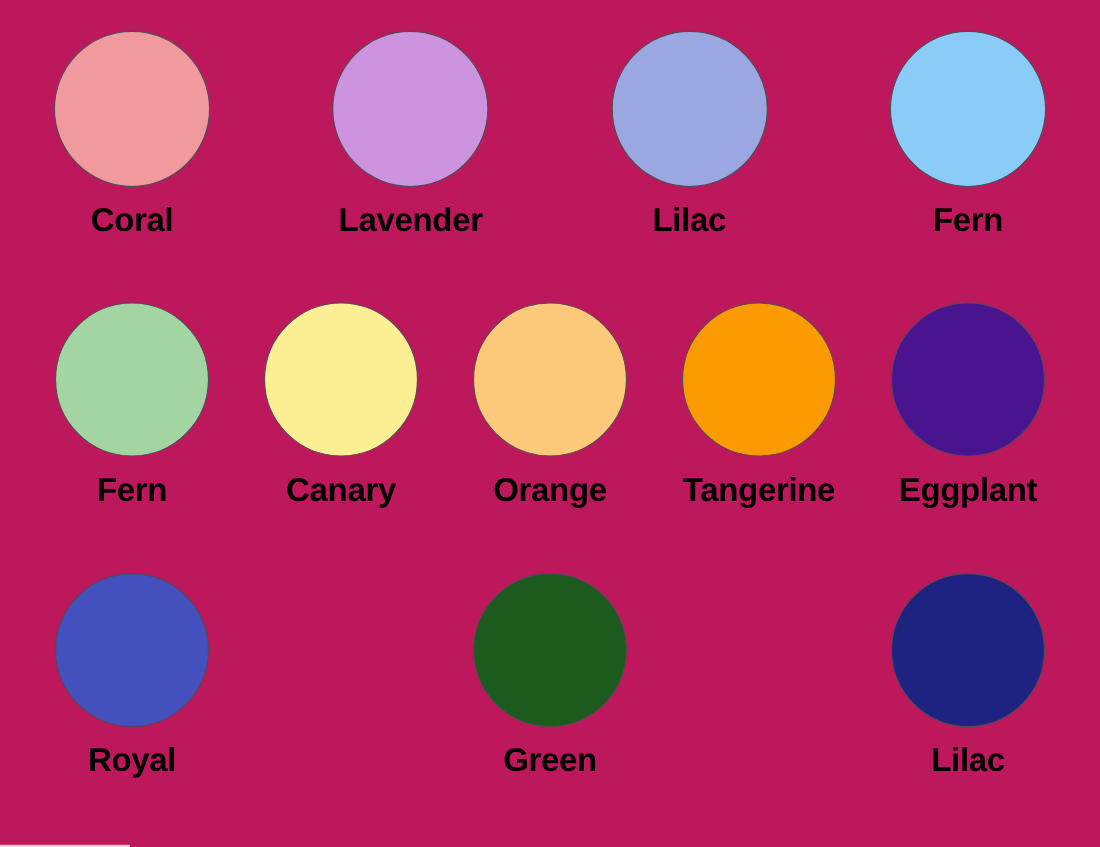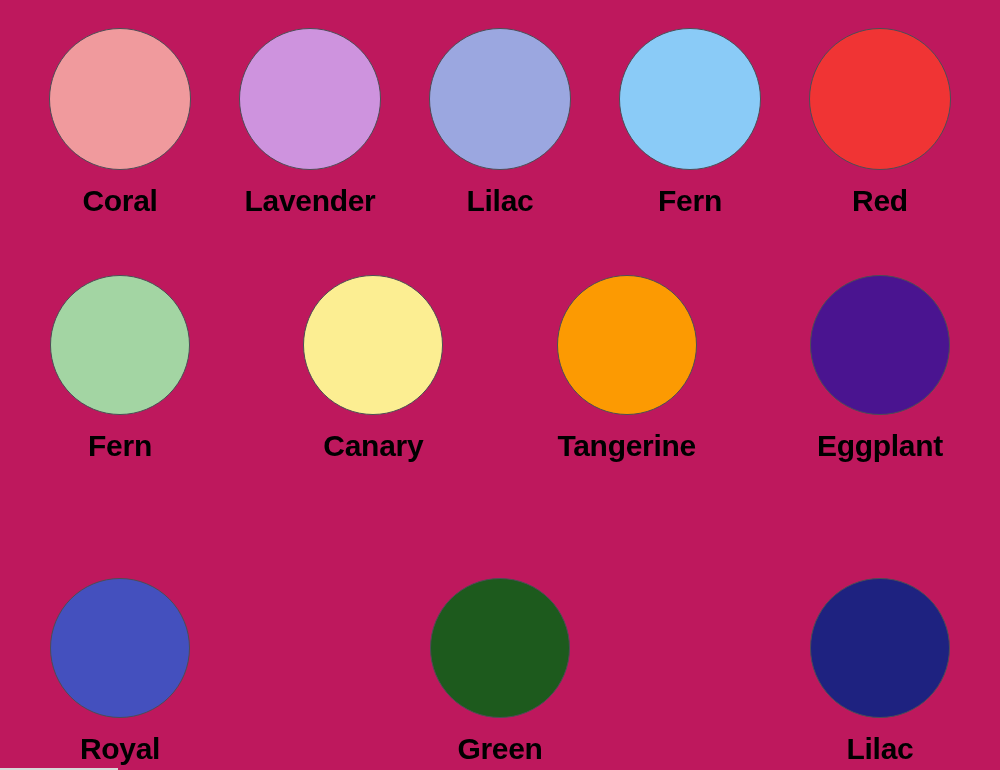--- a/index.html
+++ b/index.html
@@ -54,21 +54,21 @@
     white-space: nowrap;
     text-align: center;
   }
   
   .row-1 .swatch-circle { width: 142px; height: 142px; }
   .row-2 .swatch-circle { width: 140px; height: 140px; }
   .row-3 .swatch-circle { width: 140px; height: 140px; }
 
   .row-1 { margin-top: 6px; }
   .row-2 { margin-top: 4px; }
-  .row-3 { margin-top: 4px; align-items: flex-end; }
+  .row-3 { margin-top: 4px; }
 
   .corner-mark {
     position: absolute;
     left: 0;
     bottom: 0;
     width: 118px;
     height: 2px;
     background: #d8d8d8;
   }
   .stage {
@@ -91,34 +91,34 @@
       <div class="swatch-label" style="color: rgb(0, 0, 0);">Lavender</div>
     </div>
     <div class="swatch">
       <div class="swatch-circle" style="background-color: rgb(155, 167, 224); border-color: rgb(77, 77, 85);"></div>
       <div class="swatch-label" style="color: rgb(0, 0, 0);">Lilac</div>
     </div>
     <div class="swatch">
       <div class="swatch-circle" style="background-color: rgb(138, 203, 247); border-color: rgb(77, 77, 85);"></div>
       <div class="swatch-label" style="color: rgb(0, 0, 0);">Fern</div>
     </div>
-    <div class="swatch">
-      <div class="swatch-circle" style="background-color: rgb(240, 52, 52); border-color: rgb(77, 77, 85);"></div>
-      <div class="swatch-label" style="color: rgb(0, 0, 0);">Red</div>
-    </div>
   </div>
 
   <div class="swatch-row row-2">
     <div class="swatch">
       <div class="swatch-circle" style="background-color: rgb(163, 213, 163); border-color: rgb(77, 77, 85);"></div>
       <div class="swatch-label" style="color: rgb(0, 0, 0); text-align: right;">Fern</div>
     </div>
     <div class="swatch">
       <div class="swatch-circle" style="background-color: rgb(252, 238, 146); border-color: rgb(77, 77, 85);"></div>
       <div class="swatch-label" style="color: rgb(0, 0, 0);">Canary</div>
+    </div>
+    <div class="swatch">
+      <div class="swatch-circle" style="background-color: rgb(252, 201, 123); border-color: rgb(77, 77, 85);"></div>
+      <div class="swatch-label" style="color: rgb(0, 0, 0);">Orange</div>
     </div>
     <div class="swatch">
       <div class="swatch-circle" style="background-color: rgb(252, 154, 2); border-color: rgb(77, 77, 85);"></div>
       <div class="swatch-label" style="color: rgb(0, 0, 0); text-align: center;">Tangerine</div>
     </div>
     <div class="swatch">
       <div class="swatch-circle" style="background-color: rgb(74, 20, 144); border-color: rgb(77, 77, 85);"></div>
       <div class="swatch-label" style="color: rgb(0, 0, 0);">Eggplant</div>
     </div>
   </div>

